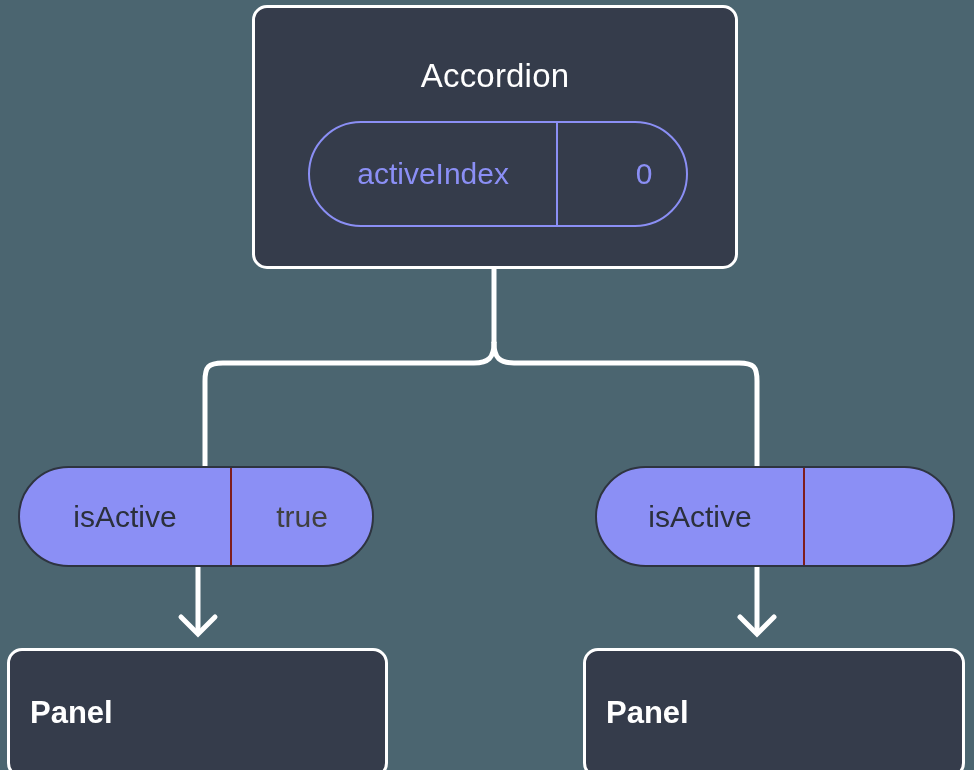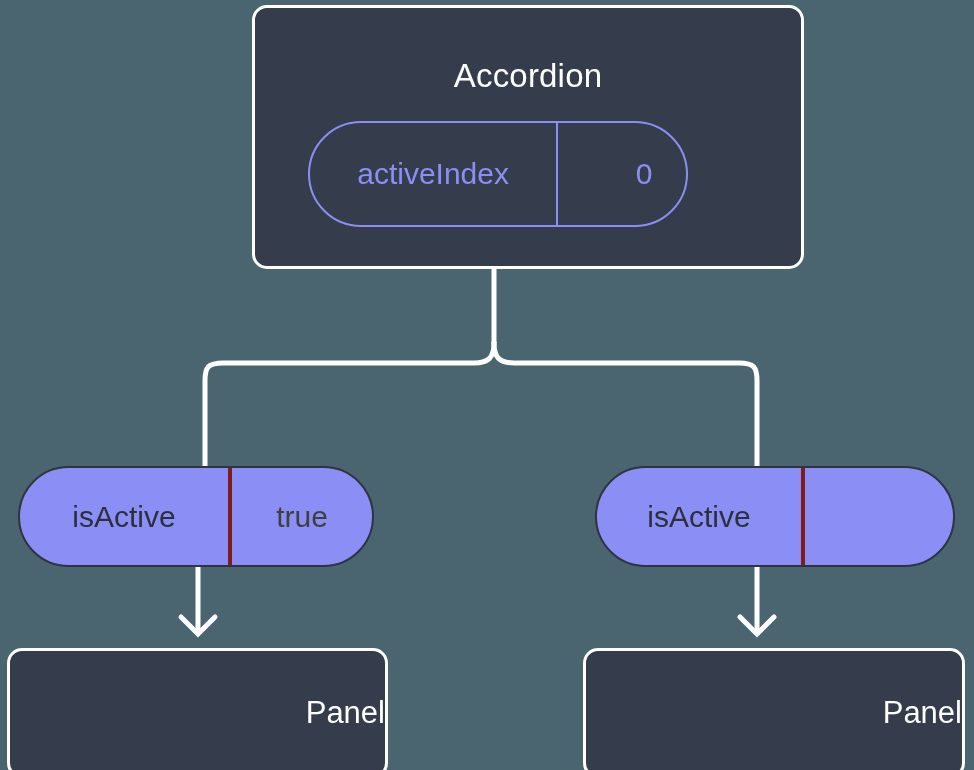--- a/index.html
+++ b/index.html
@@ -32,21 +32,21 @@
   .node-box {
     position: absolute;
     box-sizing: border-box;
     background: #353c4b;
     border: 3px solid #ffffff;
     border-radius: 15px;
   }
   #accordion-node {
     left: 252px;
     top: 5px;
-    width: 552px;
+    width: 486px;
     height: 264px;
   }
   .node-title {
     position: absolute;
     left: 0;
     right: 0;
     text-align: center;
     color: #ffffff;
     font-size: 33px;
     font-weight: 400;
@@ -96,21 +96,21 @@
   #accordion-pill .pill-val { width: 95px; }
 
   
   .pill-filled {
     background: #8b8ff5;
     border: 2px solid #2e3440;
   }
   .pill-filled .pill-key {
     color: #2b303c;
     font-size: 30px;
-    border-right: 4px solid #7f1d1d;
+    border-right: 2px solid #7f1d1d;
   }
   .pill-filled .pill-val {
     color: #404040;
     font-size: 30px;
   }
   #pill-left {
     left: 18px;
     top: 466px;
     width: 356px;
     height: 101px;
@@ -138,25 +138,26 @@
     left: 583px;
     top: 648px;
     width: 382px;
     height: 130px;
   }
   .panel-title {
     position: absolute;
     left: 0;
     right: 0;
     top: 44px;
-    text-align: right;
+    text-align: left;
     color: #ffffff;
     font-size: 31px;
-    font-weight: 400;
+    font-weight: 700;
     white-space: nowrap;
+    padding-left: 20px;
   }
 </style>
 </head>
 <body>
 
 <div id="canvas">
 
   <svg id="wires" viewBox="0 0 974 770" width="974" height="770" xmlns="http://www.w3.org/2000/svg">
 
     <path d="M 494 268 L 494 343" fill="none" stroke="#ffffff" stroke-width="5" stroke-linecap="butt"></path>

